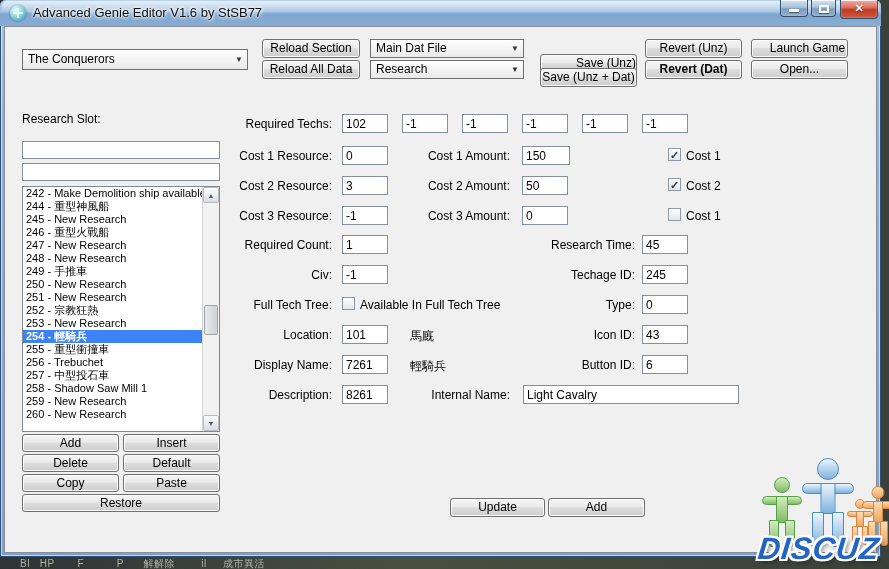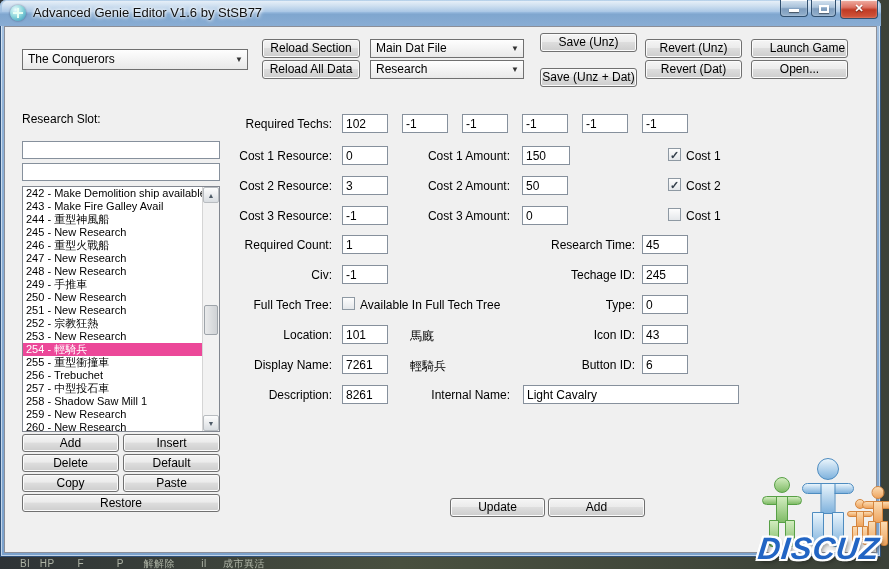--- a/index.html
+++ b/index.html
@@ -57,21 +57,21 @@
   .cb { position:absolute; width:13px; height:13px; border:1px solid #8e99a3;
         background:linear-gradient(180deg,#fdfdfd,#e4e7ea); font-size:11px; line-height:12px;
         text-align:center; color:#35414d; font-weight:bold; }
 
   
   .listbox { position:absolute; left:22px; top:186px; width:198px; height:246px; background:#fff;
              border:1px solid #828790; overflow:hidden; }
   .list-items { position:absolute; left:0; top:0; right:17px; bottom:0; overflow:hidden; }
   .list-item { height:13px; line-height:13px; font-size:11px; padding-left:3px; white-space:nowrap;
                overflow:hidden; color:#000; }
-  .list-item.selected { background:#ec4899; color:#fff; }
+  .list-item.selected { background:#3b82f6; color:#fff;font-weight:bold; }
   .sb { position:absolute; top:0; right:0; width:17px; height:100%; background:#f2f2f2;
         border-left:1px solid #d5d5d5; }
   .sb-btn { position:absolute; left:0; width:16px; height:16px; text-align:center; font-size:7px;
             line-height:16px; color:#4d5a66; background:linear-gradient(180deg,#fdfdfd,#d9dde1);
             border:1px solid #b8bcc0; border-radius:2px; }
   .sb-up { top:0; } .sb-down { bottom:0; }
   .sb-thumb { position:absolute; left:1px; width:14px; top:118px; height:30px;
               background:linear-gradient(90deg,#e9eaeb,#cfd2d5); border:1px solid #9ea4aa; border-radius:2px; }
 
   
@@ -120,34 +120,33 @@
     <button class="btn" style="left:262px;top:39px;width:98px;">Reload Section</button>
     <button class="btn" style="left:262px;top:60px;width:98px;">Reload All Data</button>
     <div class="combo" style="left:370px;top:39px;width:154px;">
       <span>Main Dat File</span>
       <span class="arr">▼</span>
     </div>
     <div class="combo" style="left:370px;top:60px;width:154px;">
       <span>Research</span>
       <span class="arr">▼</span>
     </div>
-    <button class="btn" style="left:540px;top:33px;width:97px;">Save (Unz)</button>
+    <button class="btn" style="left:540px;top:54px;width:97px;text-align:right;">Save (Unz)</button>
     <button class="btn" style="left:540px;top:68px;width:97px;">Save (Unz + Dat)</button>
     <button class="btn" style="left:645px;top:39px;width:97px;">Revert (Unz)</button>
-    <button class="btn" style="left:645px;top:60px;width:97px;">Revert (Dat)</button>
+    <button class="btn" style="left:645px;top:60px;width:97px;font-weight:bold;">Revert (Dat)</button>
     <button class="btn" style="left:751px;top:39px;width:97px;padding-left:16px;">Launch Game</button>
     <button class="btn" style="left:751px;top:60px;width:97px;">Open...</button>
 
     <div class="txt" style="left:22px;top:112px;">Research Slot:</div>
     <input class="tb" style="left: 22px; top: 141px; width: 198px; height: 18px;" value="">
     <input class="tb" style="left: 22px; top: 163px; width: 198px; height: 18px;" value="">
     <div class="listbox">
       <div class="list-items">
           <div class="list-item">242 - Make Demolition ship available</div>
-          <div class="list-item">243 - Make Fire Galley Avail</div>
           <div class="list-item">244 - 重型神風船</div>
           <div class="list-item">245 - New Research</div>
           <div class="list-item">246 - 重型火戰船</div>
           <div class="list-item">247 - New Research</div>
           <div class="list-item">248 - New Research</div>
           <div class="list-item">249 - 手推車</div>
           <div class="list-item">250 - New Research</div>
           <div class="list-item">251 - New Research</div>
           <div class="list-item">252 - 宗教狂熱</div>
           <div class="list-item">253 - New Research</div>

